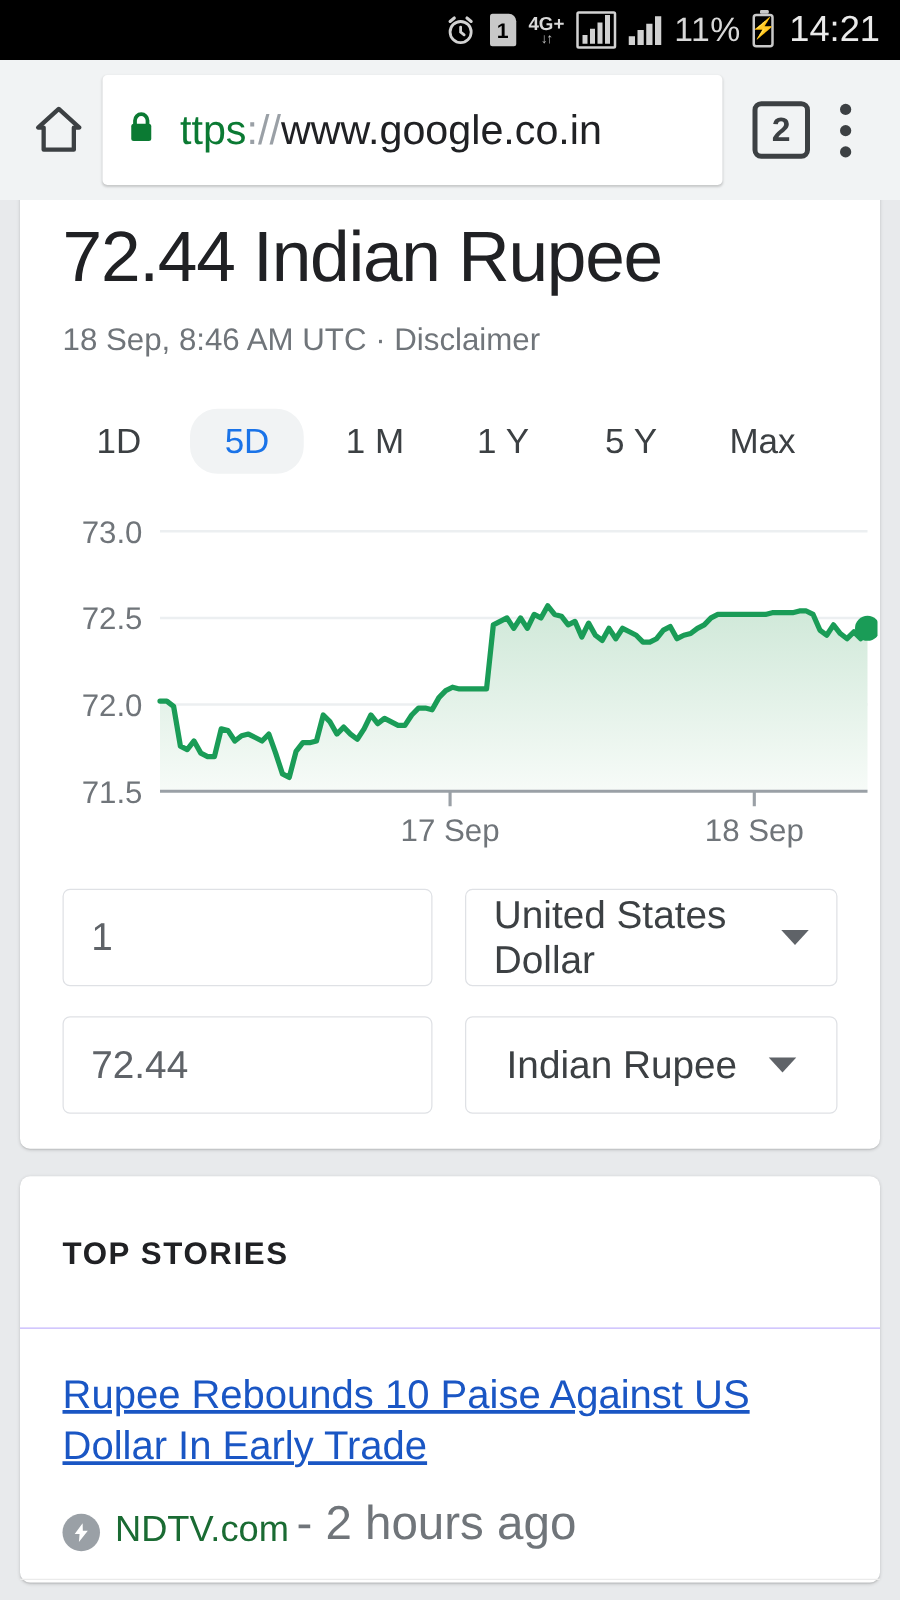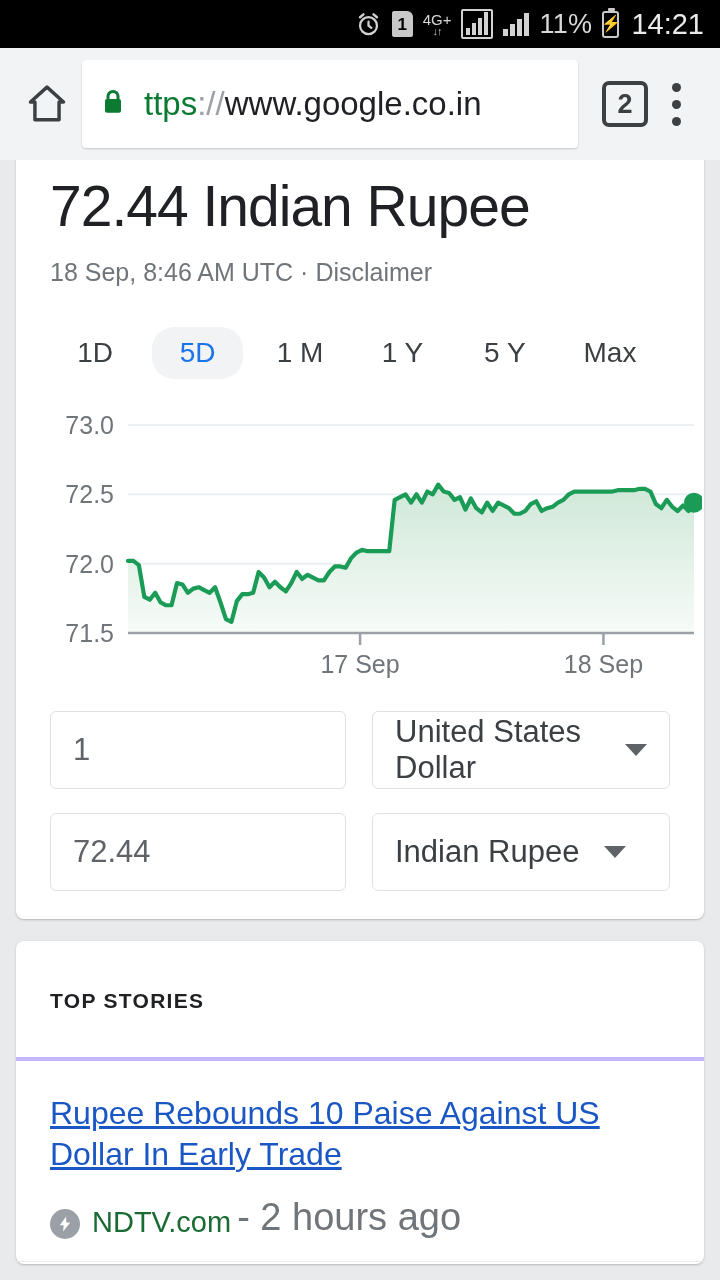--- a/index.html
+++ b/index.html
@@ -23,21 +23,21 @@
   .sb-text { font-size: 27px; color: #d8d8d8; letter-spacing: .3px; }
   .sb-time { font-size: 29px; color: #eaeaea; margin-left: 12px; }
   .ico-sim {
     width: 21px; height: 26px; background: #c8c8c8;
     border-radius: 2px 6px 2px 2px;
     color: #000; font-size: 17px; font-weight: bold;
     display: flex; align-items: center; justify-content: center;
     line-height: 1;
   }
   .ico-4g { display: flex; flex-direction: column; align-items: center; line-height: 1; }
-  .ico-4g .lbl { font-size: 15px; color: #d8d8d8; font-weight: 400; }
+  .ico-4g .lbl { font-size: 15px; color: #d8d8d8; font-weight: 700; }
   .ico-4g .arrows { font-size: 11px; color: #c0c0c0; margin-top: -1px; letter-spacing: -1px;}
 
   .bars { display: flex; align-items: flex-end; height: 24px; gap: 2px; }
   .bars i { width: 5px; background: #d2d2d2; display: block; }
   .bars i:nth-child(1) { height: 7px; }
   .bars i:nth-child(2) { height: 12px; }
   .bars i:nth-child(3) { height: 17px; }
   .bars i:nth-child(4) { height: 23px; }
   .bars-boxed { border: 2px solid #d2d2d2; padding: 2px 3px 2px 3px; border-radius: 2px; height: 30px; display:flex; align-items:flex-end;}
   .bars-boxed i { width: 4px; }
@@ -116,35 +116,35 @@
   .ytick { font-size: 25px; fill: #70757a; }
   .xtick { font-size: 25px; fill: #70757a; }
 
   
   .conv-row { display: flex; margin-top: 24px; }
   .field {
     height: 78px; border: 1px solid #dfe1e5; border-radius: 6px;
     display: flex; align-items: center; padding: 0 22px; background: #fff;
   }
   .field.amount { width: 296px; margin-right: 26px; }
-  .field.select { width: 298px; justify-content: flex-start; gap: 15px; }
+  .field.select { width: 298px; justify-content: center; gap: 15px; }
   .field-value { font-size: 31px; color: #5f6368; }
   .field-value.dark { color: #3c4043; }
   .caret {
     width: 0; height: 0; border-left: 11px solid transparent;
     border-right: 11px solid transparent; border-top: 12px solid #5f6368;
     flex: none; margin-left: 10px;
   }
 
   
   #stories-card { margin-top: 22px; padding-bottom: 2px; }
   #stories-header {
-    font-size: 21px; font-weight: bold; color: #202124;
+    font-size: 25px; font-weight: bold; color: #202124;
     letter-spacing: 1.3px; padding: 48px 34px 44px 34px;
-    border-bottom: 4px solid #c4b5fd;
+    border-bottom: 1px solid #c4b5fd;
   }
   .story { padding: 32px 34px 22px 34px; border-bottom: 1px solid #ebebeb; }
   .story-title {
     font-size: 32px; color: #1a56c4; line-height: 1.28; font-weight: 400; text-decoration: underline;
   }
   .story-meta { display: flex; align-items: flex-end; margin-top: 22px; }
   .amp-icon {
     width: 30px; height: 30px; border-radius: 50%; background: #9aa0a6;
     display: flex; align-items: center; justify-content: center;
     margin-right: 12px; flex: none;

